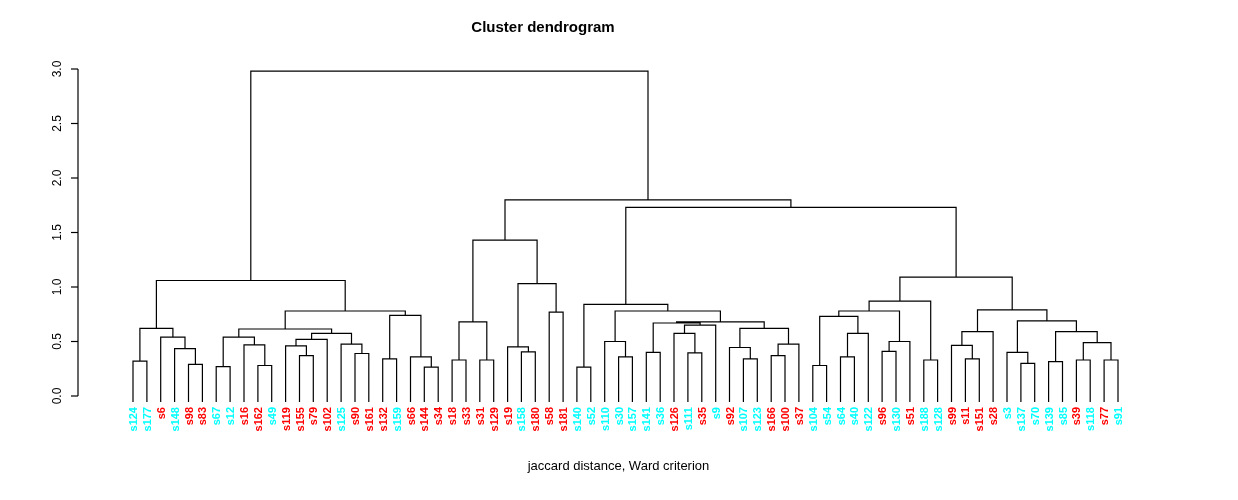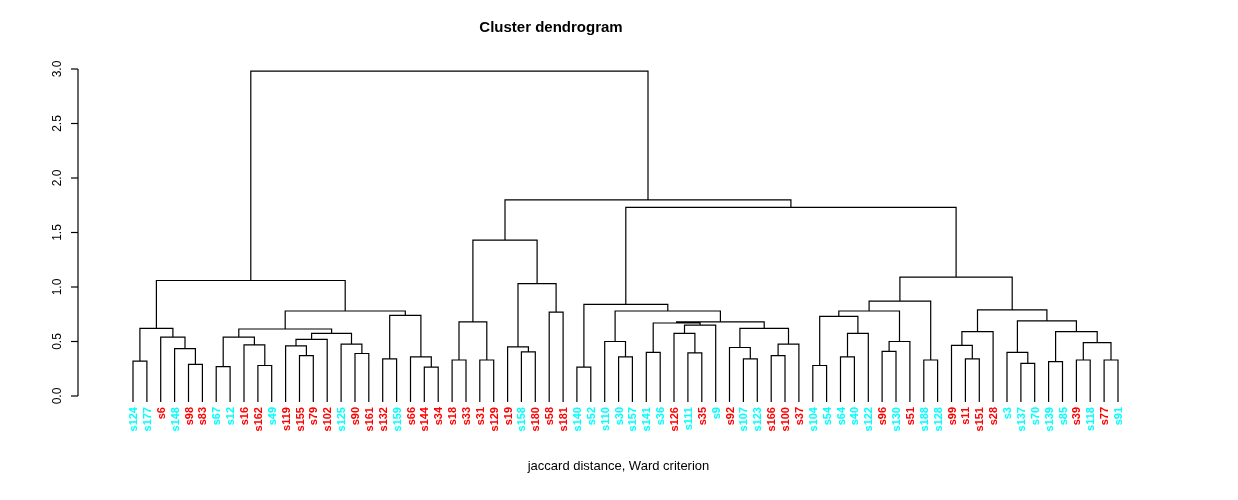--- a/index.html
+++ b/index.html
@@ -1,19 +1,19 @@
 <!DOCTYPE html>
 <html><head>
 <meta charset="utf-8">
 <style>
   html,body{margin:0;padding:0;background:#ffffff;}
   body{width:1238px;height:500px;position:relative;overflow:hidden;
        font-family:"Liberation Sans","DejaVu Sans",sans-serif;}
   .stage{position:absolute;left:0;top:0;width:1238px;height:500px;}
-  .chart-title{position:absolute;left:8px;top:18px;width:1086px;text-align:center;
+  .chart-title{position:absolute;left:0;top:18px;width:1086px;text-align:center;
        font-size:15px;font-weight:bold;color:#000;}
   .chart-subtitle{position:absolute;left:0;top:458px;width:1237px;text-align:center;
        font-size:13px;color:#000;}
   svg{position:absolute;left:0;top:0;}
   text{font-family:"Liberation Sans","DejaVu Sans",sans-serif;}
   .leaf-label{font-size:11px;font-weight:bold;}
   .tick-label{font-size:12px;fill:#000;}
 </style>
 </head>
 <body>

